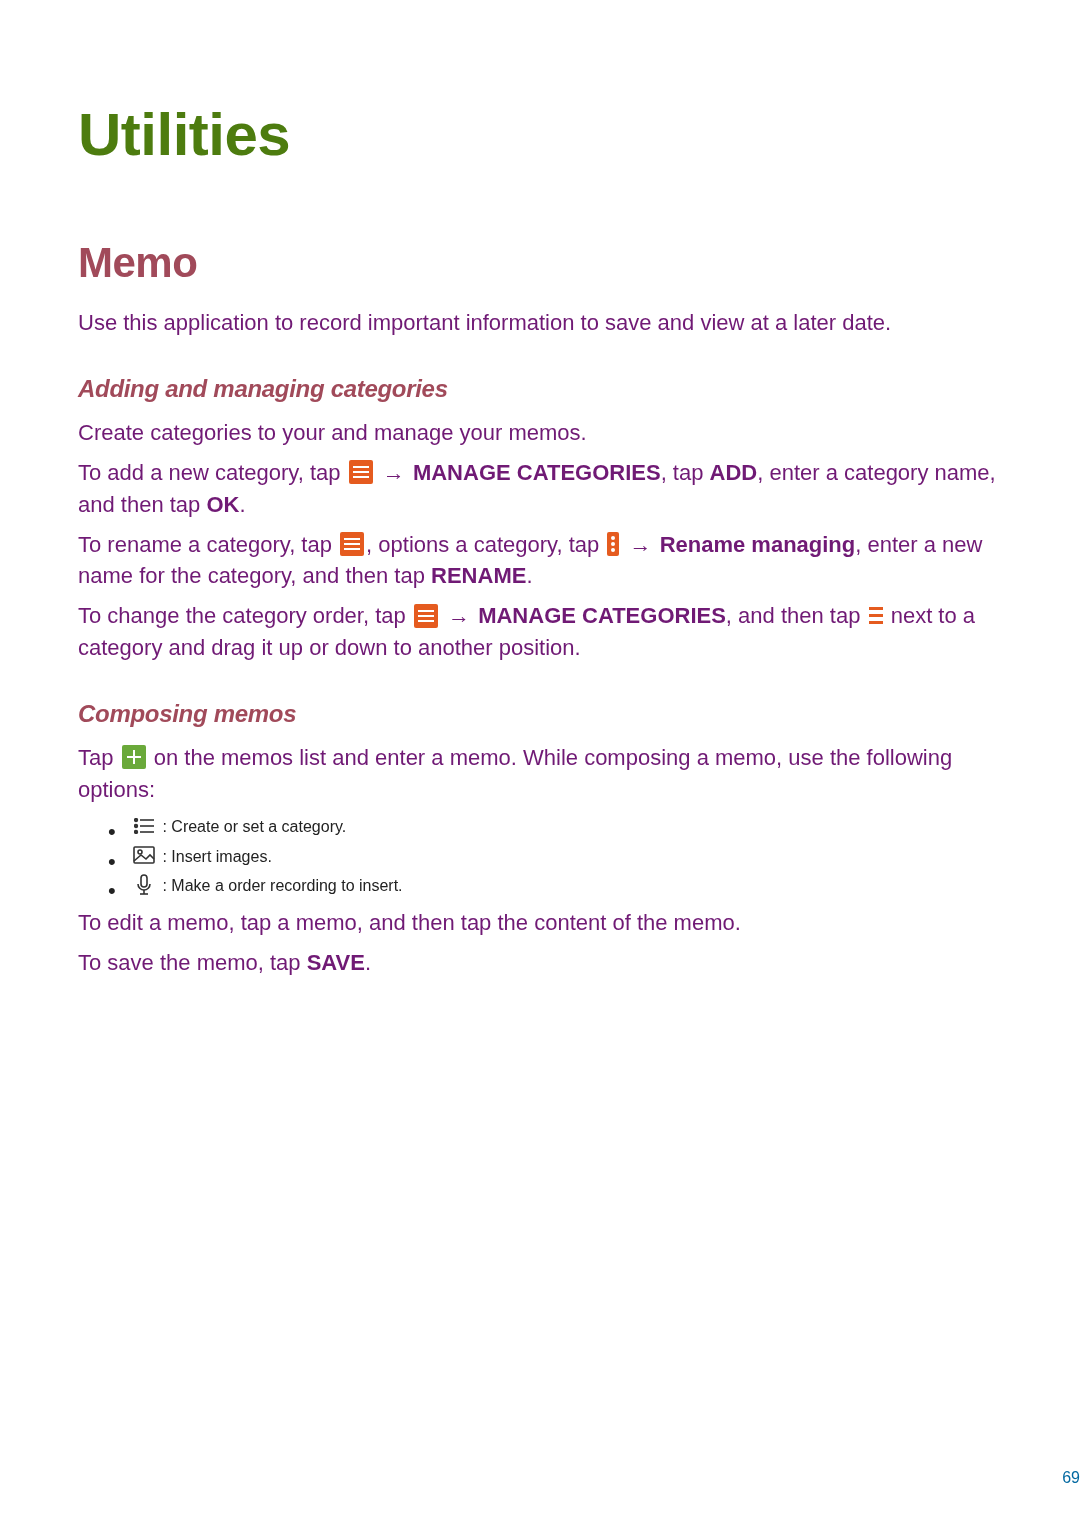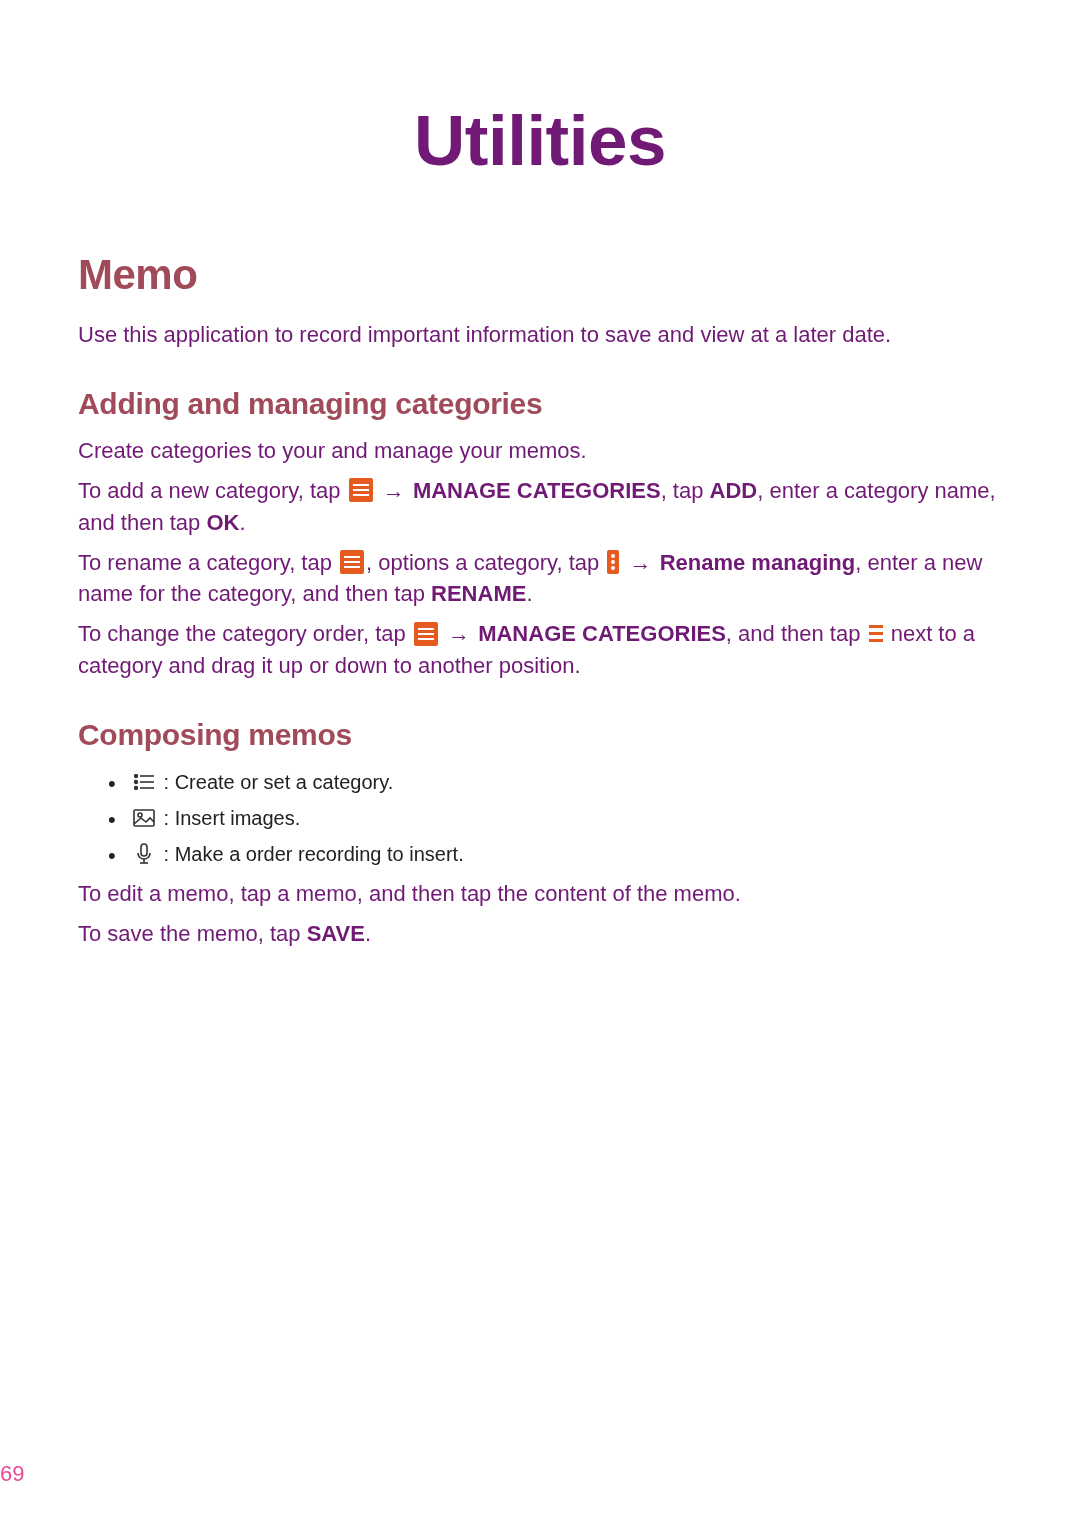--- a/index.html
+++ b/index.html
@@ -11,38 +11,38 @@
   .page {
     box-sizing: border-box;
     width: 1080px;
     min-height: 1527px;
     padding: 100px 78px 40px 78px;
     position: relative;
     font-family: "Segoe UI", "Myriad Pro", Arial, sans-serif;
     color: #222;
   }
   h1.title {
-    font-size: 71px;
+    font-size: 60px;
     font-weight: 700;
     margin: 0 0 70px 0;
     letter-spacing: -0.5px;
-    color: #701a75;
-    text-align: center;
+    color: #4d7c0f;
   }
   h2.section {
     font-size: 42px;
     font-weight: 700;
     margin: 0 0 20px 0;
     letter-spacing: -0.5px;
   }
   h3.subsection {
-    font-size: 30px;
+    font-size: 24px;
     font-weight: 700;
     margin: 36px 0 14px 0;
     letter-spacing: -0.3px;
+    font-style: italic;
   }
   .accent { color: #a14a5a; }
   p {
     font-size: 22px;
     line-height: 1.45;
     margin: 8px 0 8px 0;
     color: #701a75;
   }
   strong { font-weight: 700; }
   .arrow {
@@ -74,42 +74,42 @@
     position: relative;
     top: -2px;
     margin: 0 2px;
   }
   ul.bullets {
     list-style: none;
     padding: 0 0 0 30px;
     margin: 6px 0 6px 0;
   }
   ul.bullets li {
-    font-size: 20px;
+    font-size: 16px;
     line-height: 1.6;
     margin: 4px 0;
     position: relative;
     padding-left: 22px;
   }
   ul.bullets li::before {
     content: "•";
     position: absolute;
     left: 0;
     top: 0;
     font-size: 22px;
     color: #222;
   }
   .page-number {
     position: absolute;
     bottom: 40px;
     left: 0;
     width: 100%;
-    text-align: left;
-    font-size: 22px;
-    color: #ec4899;
+    text-align: right;
+    font-size: 16px;
+    color: #0369a1;
   }
   .grip-orange {
     display: inline-block;
     vertical-align: middle;
     width: 14px;
     height: 18px;
     position: relative;
     top: -2px;
     margin: 0 2px;
   }
@@ -186,20 +186,32 @@
           </g>
         </svg>
     </span>
     <span class="arrow"> → </span><strong>MANAGE CATEGORIES</strong><span>, and then tap </span>
     <span class="grip-orange"><span></span><span></span><span></span></span>
     <span> next to a category and drag it up or down to another position.</span>
   </p>
 
   <h3 class="subsection accent">Composing memos</h3>
 
+  <p>
+    <span>Tap </span>
+    <span class="icon icon-green">
+      <svg width="14" height="14" viewBox="0 0 14 14">
+          <g stroke="#fff" stroke-width="2">
+            <line x1="7" y1="0" x2="7" y2="14"></line>
+            <line x1="0" y1="7" x2="14" y2="7"></line>
+          </g>
+        </svg>
+    </span>
+    <span> on the memos list and enter a memo. While composing a memo, use the following options:</span>
+  </p>
 
   <ul class="bullets">
     <li>
       <span class="icon icon-plain">
         <svg width="20" height="16" viewBox="0 0 20 16">
             <g stroke="#333" stroke-width="1.6" fill="none">
           <circle cx="2" cy="2" r="1.4" fill="#333"></circle>
           <line x1="6" y1="2" x2="20" y2="2"></line>
           <circle cx="2" cy="8" r="1.4" fill="#333"></circle>
           <line x1="6" y1="8" x2="20" y2="8"></line>

